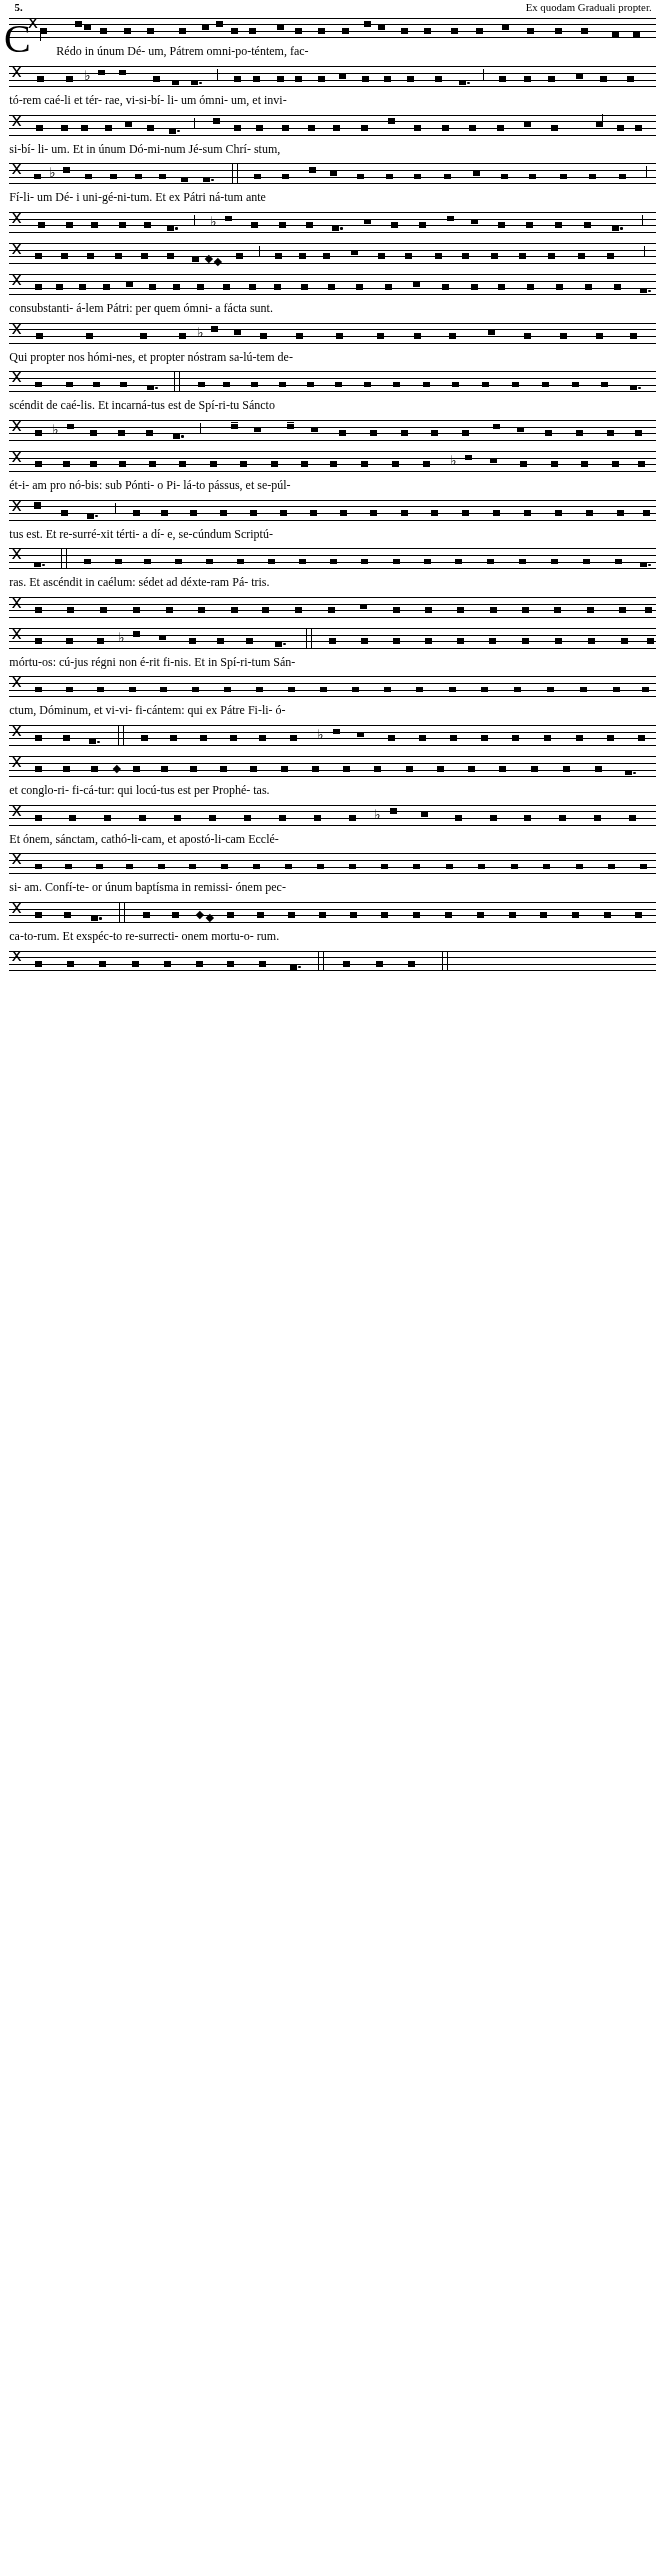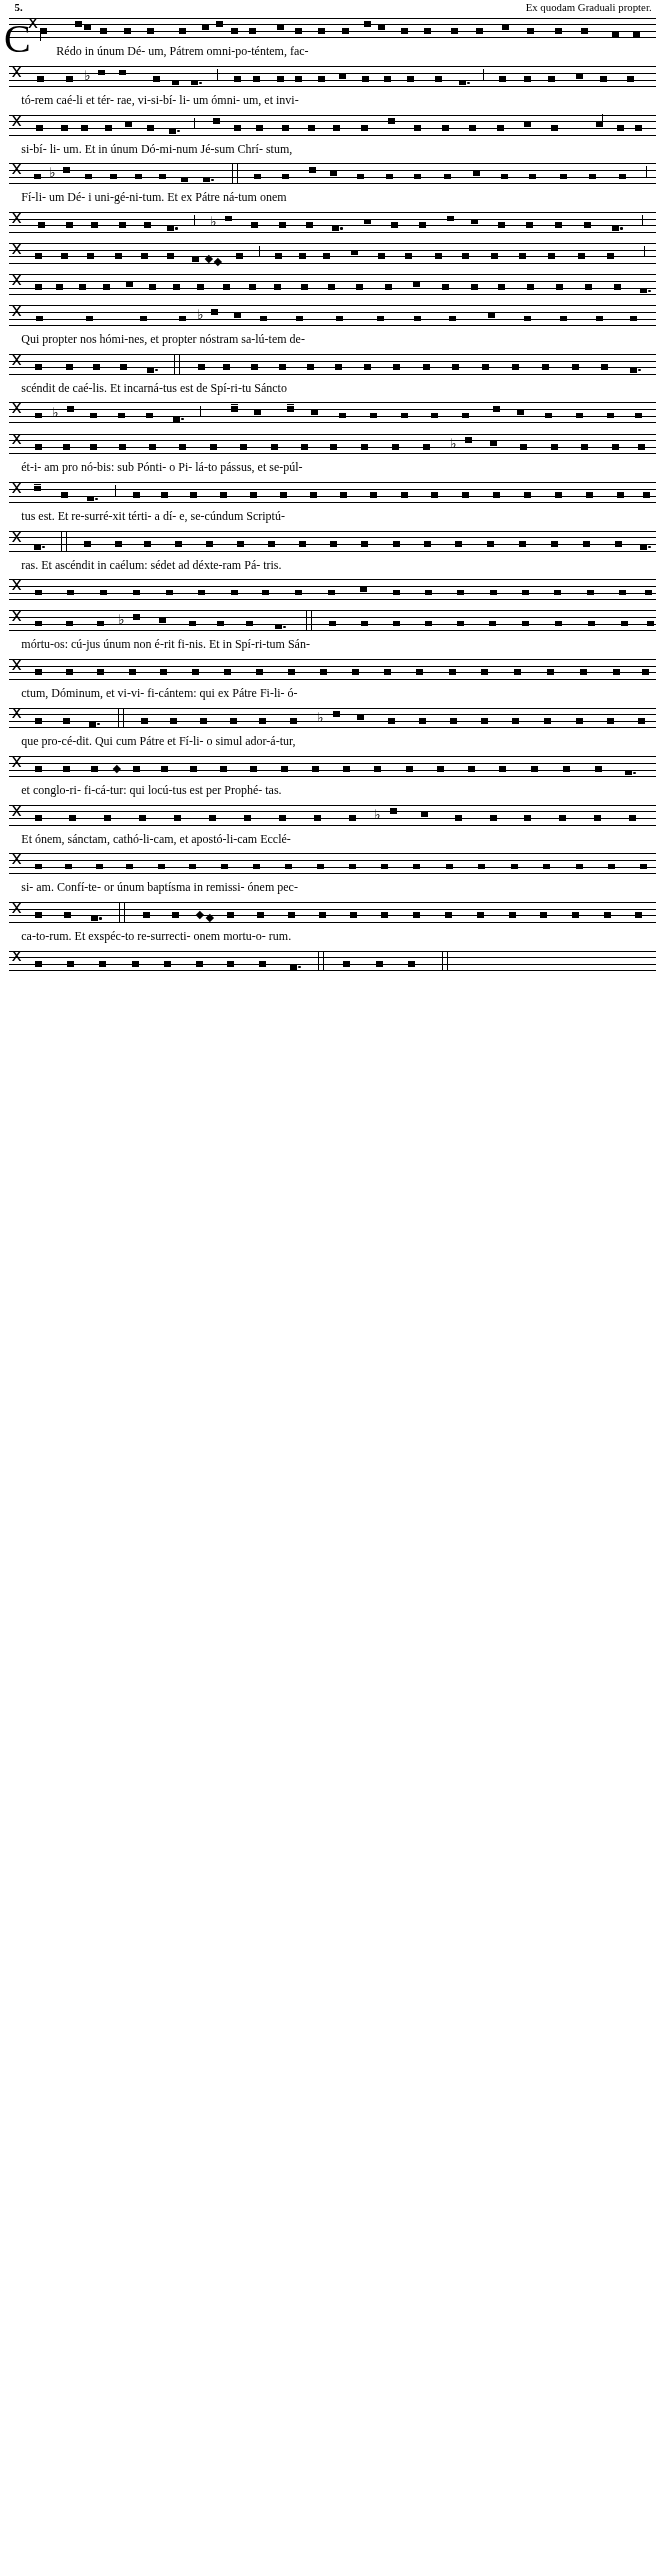--- a/index.html
+++ b/index.html
@@ -140,21 +140,21 @@
   .lyrics {
     position: relative;
     height: 17.5px;
     font-size: 12px;
     font-family: "Liberation Serif", serif;
     white-space: nowrap;
   }
   .lyrics span {
     position: absolute;
     top: 0;
-    left: 12px;
+    left: 0;
   }
   .lyrics.indented span {
     left: 47px;
   }
 </style>
 </head>
 <body>
 
 <div class="page">
 
@@ -311,21 +311,21 @@
       <div class="note" style="left:435px;top:12.4px;"></div>
       <div class="note" style="left:464px;top:8.8px;"></div>
       <div class="note" style="left:492px;top:12.4px;"></div>
       <div class="note" style="left:520px;top:12.4px;"></div>
       <div class="note" style="left:551px;top:12.4px;"></div>
       <div class="note" style="left:580px;top:12.4px;"></div>
       <div class="note" style="left:610px;top:12.4px;"></div>
       <div class="barline small" style="left:637px;"></div>
     </div>
     <div class="lyrics">
-      <span>Fí-li- um  Dé- i   uni-gé-ni-tum.   Et  ex  Pátre  ná-tum  onem</span>
+      <span>Fí-li- um  Dé- i   uni-gé-ni-tum.   Et  ex  Pátri  ná-tum  ante</span>
     </div>
   </div>
 
   <div class="system">
     <div class="staff">
       <div class="line l0"></div>
       <div class="line l1"></div>
       <div class="line l2"></div>
       <div class="line l3"></div>
       <div class="clef" style="left:2.1px;top:-1px;">x</div>
@@ -416,20 +416,23 @@
       <div class="note" style="left:404px;top:8.8px;"></div>
       <div class="note" style="left:433px;top:12.4px;"></div>
       <div class="note" style="left:462px;top:12.4px;"></div>
       <div class="note" style="left:489px;top:12.4px;"></div>
       <div class="note" style="left:518px;top:12.4px;"></div>
       <div class="note" style="left:547px;top:12.4px;"></div>
       <div class="note" style="left:576px;top:12.4px;"></div>
       <div class="note" style="left:605px;top:12.4px;"></div>
       <div class="note dot" style="left:631px;top:15.5px;"></div>
     </div>
+    <div class="lyrics">
+      <span>consubstanti- á-lem  Pátri:  per  quem  ómni- a  fácta  sunt.</span>
+    </div>
   </div>
 
   <div class="system">
     <div class="staff">
       <div class="line l0"></div>
       <div class="line l1"></div>
       <div class="line l2"></div>
       <div class="line l3"></div>
       <div class="clef" style="left:2.1px;top:-1px;">x</div>
       <div class="note" style="left:27px;top:12.4px;"></div>
@@ -688,21 +691,21 @@
       <div class="note" style="left:416px;top:12.4px;"></div>
       <div class="note" style="left:448px;top:12.4px;"></div>
       <div class="note" style="left:480px;top:12.4px;"></div>
       <div class="note" style="left:513px;top:12.4px;"></div>
       <div class="note" style="left:546px;top:12.4px;"></div>
       <div class="note" style="left:579px;top:12.4px;"></div>
       <div class="note" style="left:612px;top:12.4px;"></div>
       <div class="note" style="left:638px;top:12.4px;"></div>
     </div>
     <div class="lyrics">
-      <span>mórtu-os:  cú-jus  únum  non  é-rit  fi-nis.   Et  in  Spí-ri-tum  Sán-</span>
+      <span>mórtu-os:  cú-jus  régni  non  é-rit  fi-nis.   Et  in  Spí-ri-tum  Sán-</span>
     </div>
   </div>
 
   <div class="system">
     <div class="staff">
       <div class="line l0"></div>
       <div class="line l1"></div>
       <div class="line l2"></div>
       <div class="line l3"></div>
       <div class="clef" style="left:2.1px;top:-1px;">x</div>
@@ -756,23 +759,20 @@
       <div class="note" style="left:379px;top:12.4px;"></div>
       <div class="note" style="left:410px;top:12.4px;"></div>
       <div class="note" style="left:441px;top:12.4px;"></div>
       <div class="note" style="left:472px;top:12.4px;"></div>
       <div class="note" style="left:503px;top:12.4px;"></div>
       <div class="note" style="left:535px;top:12.4px;"></div>
       <div class="note" style="left:567px;top:12.4px;"></div>
       <div class="note" style="left:598px;top:12.4px;"></div>
       <div class="note" style="left:629px;top:12.4px;"></div>
     </div>
-    <div class="lyrics">
-      <span>que  pro-cé-dit.  Qui  cum  Pátre   et  Fí-li- o   simul  ador-á-tur,</span>
-    </div>
   </div>
 
   <div class="system">
     <div class="staff">
       <div class="line l0"></div>
       <div class="line l1"></div>
       <div class="line l2"></div>
       <div class="line l3"></div>
       <div class="clef" style="left:2.1px;top:-1px;">x</div>
       <div class="note" style="left:26px;top:12.4px;"></div>

